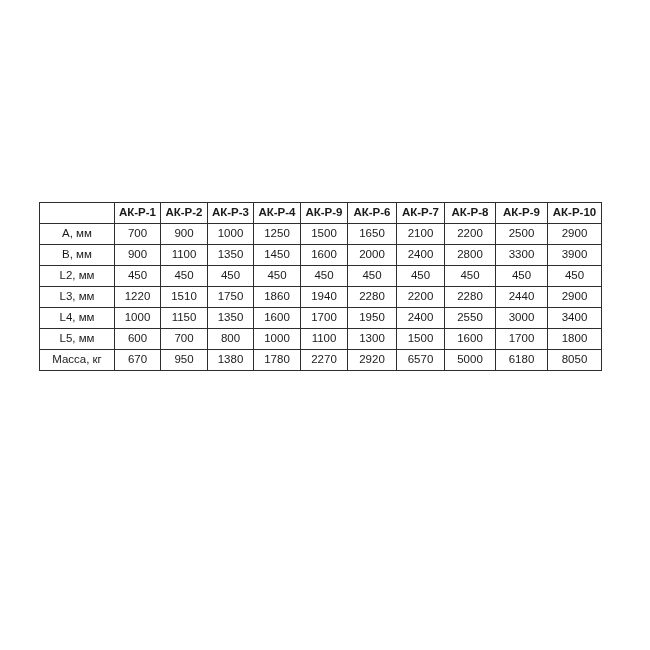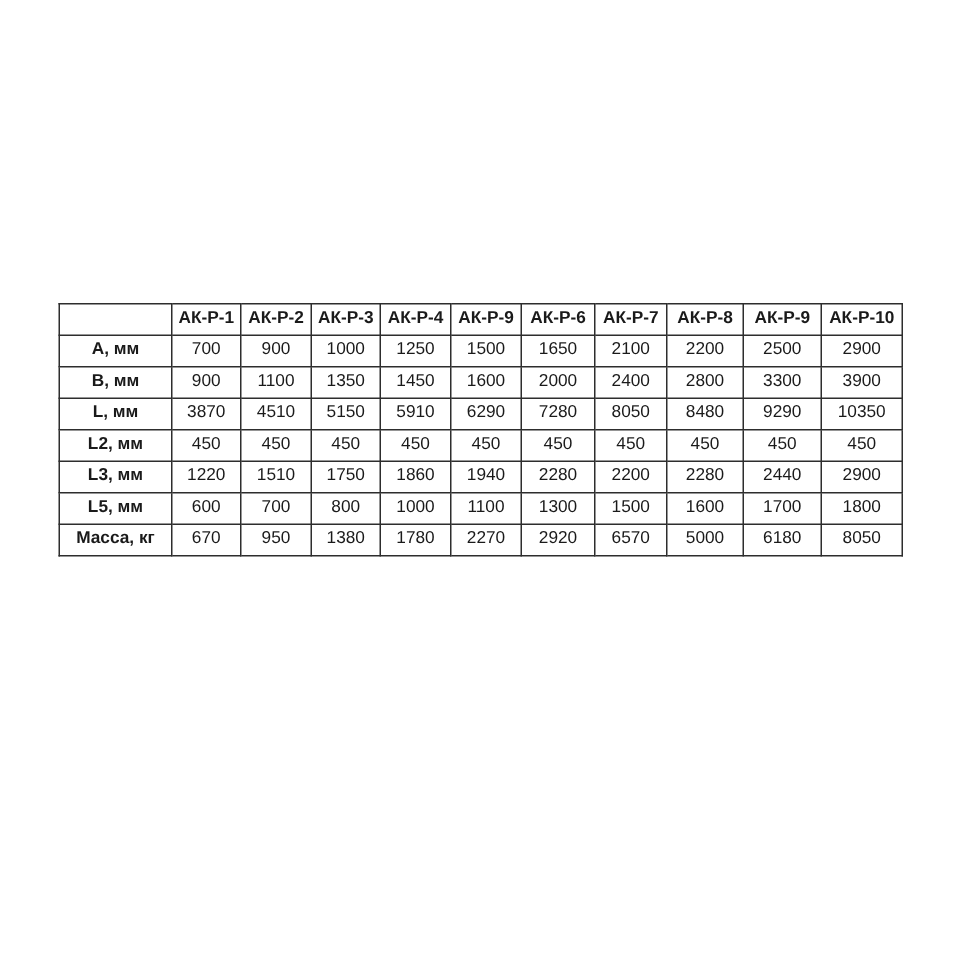--- a/index.html
+++ b/index.html
@@ -32,21 +32,21 @@
     vertical-align: middle;
     font-size: 11.5px;
     line-height: 1;
     white-space: nowrap;
     overflow: hidden;
   }
   .spec-table thead th {
     font-weight: 700;
   }
   .spec-table tbody th {
-    font-weight: 700;
+    font-weight: 400;
     margin-top: 32px;
   }
   .spec-table tbody td {
     font-weight: 400;
   }
 </style>
 </head>
 <body>
 
 <div class="canvas">
@@ -100,33 +100,20 @@
           <td>1350</td>
           <td>1450</td>
           <td>1600</td>
           <td>2000</td>
           <td>2400</td>
           <td>2800</td>
           <td>3300</td>
           <td>3900</td>
         </tr>
         <tr>
-          <th>L, мм</th>
-          <td>3870</td>
-          <td>4510</td>
-          <td>5150</td>
-          <td>5910</td>
-          <td>6290</td>
-          <td>7280</td>
-          <td>8050</td>
-          <td>8480</td>
-          <td>9290</td>
-          <td>10350</td>
-        </tr>
-        <tr>
           <th>L2, мм</th>
           <td>450</td>
           <td>450</td>
           <td>450</td>
           <td>450</td>
           <td>450</td>
           <td>450</td>
           <td>450</td>
           <td>450</td>
           <td>450</td>
@@ -137,20 +124,33 @@
           <td>1220</td>
           <td>1510</td>
           <td>1750</td>
           <td>1860</td>
           <td>1940</td>
           <td>2280</td>
           <td>2200</td>
           <td>2280</td>
           <td>2440</td>
           <td>2900</td>
+        </tr>
+        <tr>
+          <th>L4, мм</th>
+          <td>1000</td>
+          <td>1150</td>
+          <td>1350</td>
+          <td>1600</td>
+          <td>1700</td>
+          <td>1950</td>
+          <td>2400</td>
+          <td>2550</td>
+          <td>3000</td>
+          <td>3400</td>
         </tr>
         <tr>
           <th>L5, мм</th>
           <td>600</td>
           <td>700</td>
           <td>800</td>
           <td>1000</td>
           <td>1100</td>
           <td>1300</td>
           <td>1500</td>

